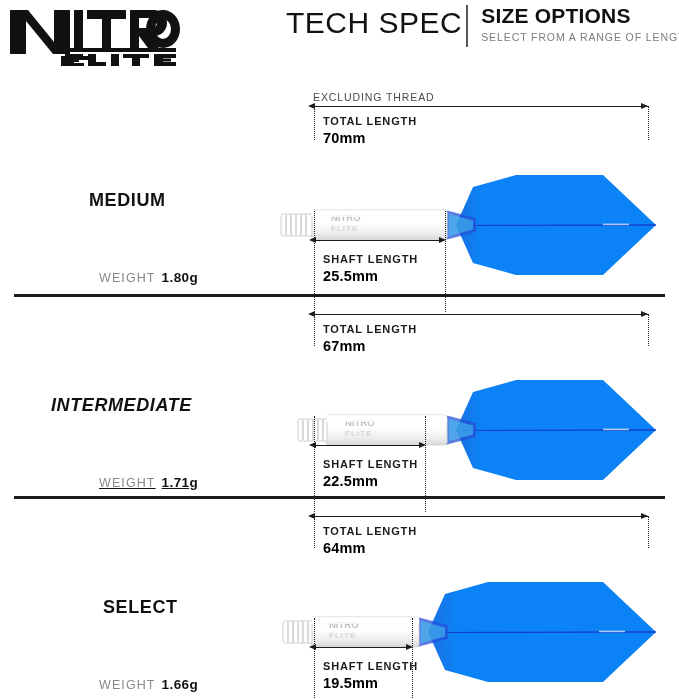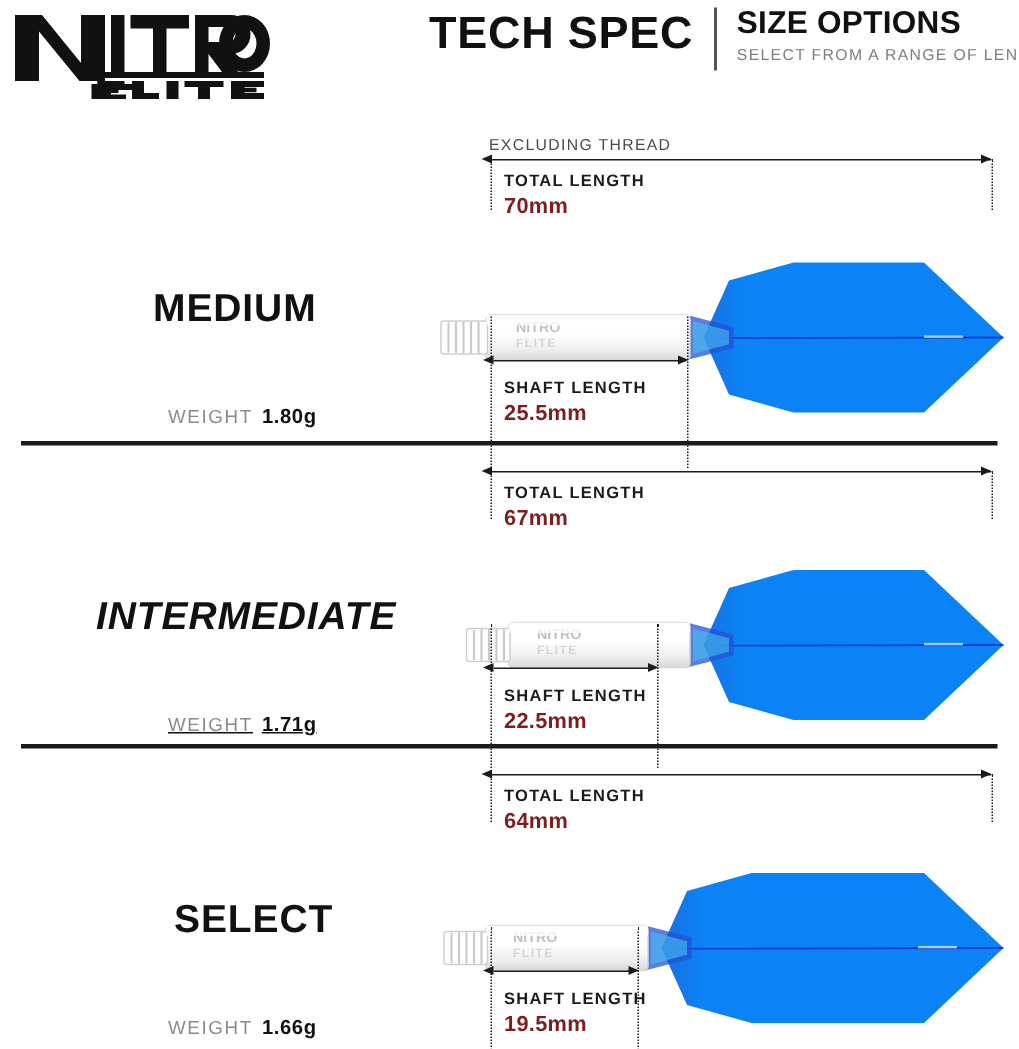--- a/index.html
+++ b/index.html
@@ -4,45 +4,45 @@
 <style>
   html,body{margin:0;padding:0;background:#ffffff;}
   body{width:679px;height:699px;font-family:"Liberation Sans",sans-serif;color:#111;overflow:hidden;}
   .sheet{position:relative;width:679px;height:699px;background:#fff;}
 
   
   .header{position:absolute;left:0;top:0;width:679px;height:72px;}
   .logo{position:absolute;left:8px;top:4px;width:175px;height:62px;}
   .logo svg{display:block;}
   .header-titles{position:absolute;left:286px;top:4px;height:56px;display:flex;align-items:flex-start;}
-  .tech-spec{font-size:30px;font-weight:bold;letter-spacing:.5px;line-height:38px;color:#111;
-             padding-right:14px;white-space:nowrap;}
+  .tech-spec{font-size:30px;font-weight:normal;letter-spacing:.5px;line-height:38px;color:#111;
+             padding-right:4px;white-space:nowrap;}
   .hdr-divider{width:2px;background:#555;height:42px;margin-top:1px;}
   .hdr-right{padding-left:13px;}
   .size-options{font-size:21px;font-weight:bold;letter-spacing:.2px;line-height:24px;color:#111;white-space:nowrap;}
   .size-sub{font-size:10.5px;letter-spacing:.9px;color:#7c7c7c;line-height:14px;margin-top:2px;white-space:nowrap;}
 
   
-  .row{position:absolute;left:16px;width:587px;}
+  .row{position:absolute;left:3px;width:587px;}
   .row-1{top:72px;height:225px;}
   .row-2{top:297px;height:202px;}
   .row-3{top:499px;height:200px;}
   .divider{position:absolute;left:14px;width:651px;height:3px;background:#1b1b1b;}
   .div-1{top:294px;}
   .div-2{top:496px;}
 
-  .size-name{position:absolute;font-size:26px;font-weight:bold;letter-spacing:.6px;color:#111;white-space:nowrap;}
+  .size-name{position:absolute;font-size:18px;font-weight:bold;letter-spacing:.6px;color:#111;white-space:nowrap;}
   .weight{position:absolute;font-size:13px;white-space:nowrap;letter-spacing:.4px;}
   .weight .w-label{color:#8a8a8a;font-weight:normal;letter-spacing:1.1px;font-size:12.5px;}
   .weight .w-val{color:#111;font-weight:bold;font-size:13.5px;margin-left:6px;}
 
   
   .callout{position:absolute;white-space:nowrap;}
   .callout .c-label{font-size:11px;font-weight:bold;letter-spacing:.85px;color:#1b1b1b;line-height:15px;}
-  .callout .c-val{font-size:14.5px;font-weight:bold;color:#7f1d1d;line-height:19px;letter-spacing:.2px;}
+  .callout .c-val{font-size:14.5px;font-weight:bold;color:#000000;line-height:19px;letter-spacing:.2px;}
 
   .excl{position:absolute;font-size:10.5px;letter-spacing:.9px;color:#4a4a4a;white-space:nowrap;}
 
   
   .vdot{position:absolute;width:0;border-left:1.6px dotted #1b1b1b;}
   
   .dimline{position:absolute;height:1px;background:#1b1b1b;}
   .arrow{position:absolute;width:0;height:0;border-top:3.5px solid transparent;border-bottom:3.5px solid transparent;}
   .arrow-l{border-right:7px solid #1b1b1b;}
   .arrow-r{border-left:7px solid #1b1b1b;}

